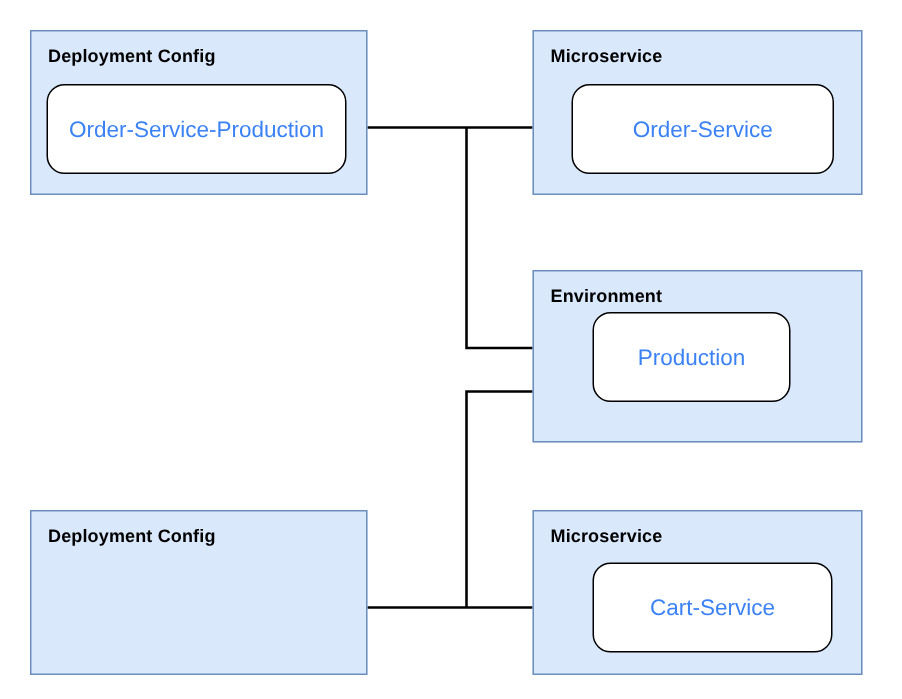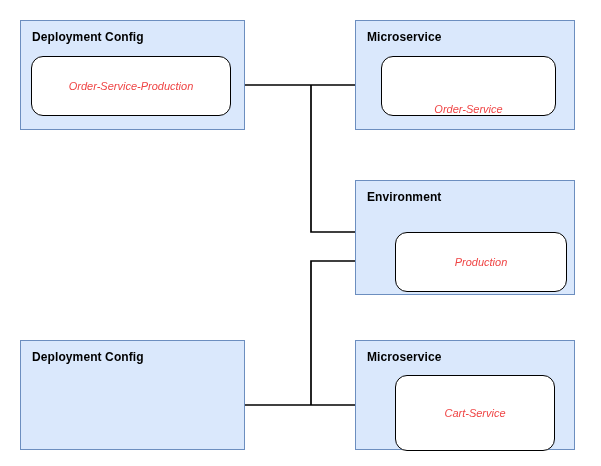--- a/index.html
+++ b/index.html
@@ -42,25 +42,24 @@
     position: absolute;
     background: #ffffff;
     border: 1.6px solid #000000;
     border-radius: 12px;
     box-sizing: border-box;
     display: flex;
     align-items: center;
     justify-content: center;
   }
   .node-label {
-    font-size: 11px;
-    color: #ef4444;
+    font-size: 15px;
+    color: #3b82f6;
     white-space: nowrap;
     text-align: center;
-    font-style: italic;
   }
   
   #edges {
     position: absolute;
     left: 0;
     top: 0;
     width: 601px;
     height: 466px;
     pointer-events: none;
   }
@@ -87,35 +86,35 @@
   <div class="group" style="left:20px; top:20px; width:225px; height:110px;">
     <span class="group-label">Deployment Config</span>
   </div>
   <div class="node" style="left:31px; top:56px; width:200px; height:60px;">
     <span class="node-label">Order-Service-Production</span>
   </div>
 
   <div class="group" style="left:355px; top:20px; width:220px; height:110px;">
     <span class="group-label">Microservice</span>
   </div>
-  <div class="node" style="left:381px; top:56px; width:175px; height:60px;align-items:flex-end;">
+  <div class="node" style="left:381px; top:56px; width:175px; height:60px;">
     <span class="node-label">Order-Service</span>
   </div>
 
   <div class="group" style="left:355px; top:180px; width:220px; height:115px;">
     <span class="group-label">Environment</span>
   </div>
-  <div class="node" style="left:395px; top:232px; width:172px; height:60px;">
+  <div class="node" style="left:395px; top:208px; width:132px; height:60px;">
     <span class="node-label">Production</span>
   </div>
 
   <div class="group" style="left:20px; top:340px; width:225px; height:110px;">
     <span class="group-label">Deployment Config</span>
   </div>
 
   <div class="group" style="left:355px; top:340px; width:220px; height:110px;">
     <span class="group-label">Microservice</span>
   </div>
-  <div class="node" style="left:395px; top:375px; width:160px; height:76px;">
+  <div class="node" style="left:395px; top:375px; width:160px; height:60px;">
     <span class="node-label">Cart-Service</span>
   </div>
 
 </div>
 
 </body></html>

